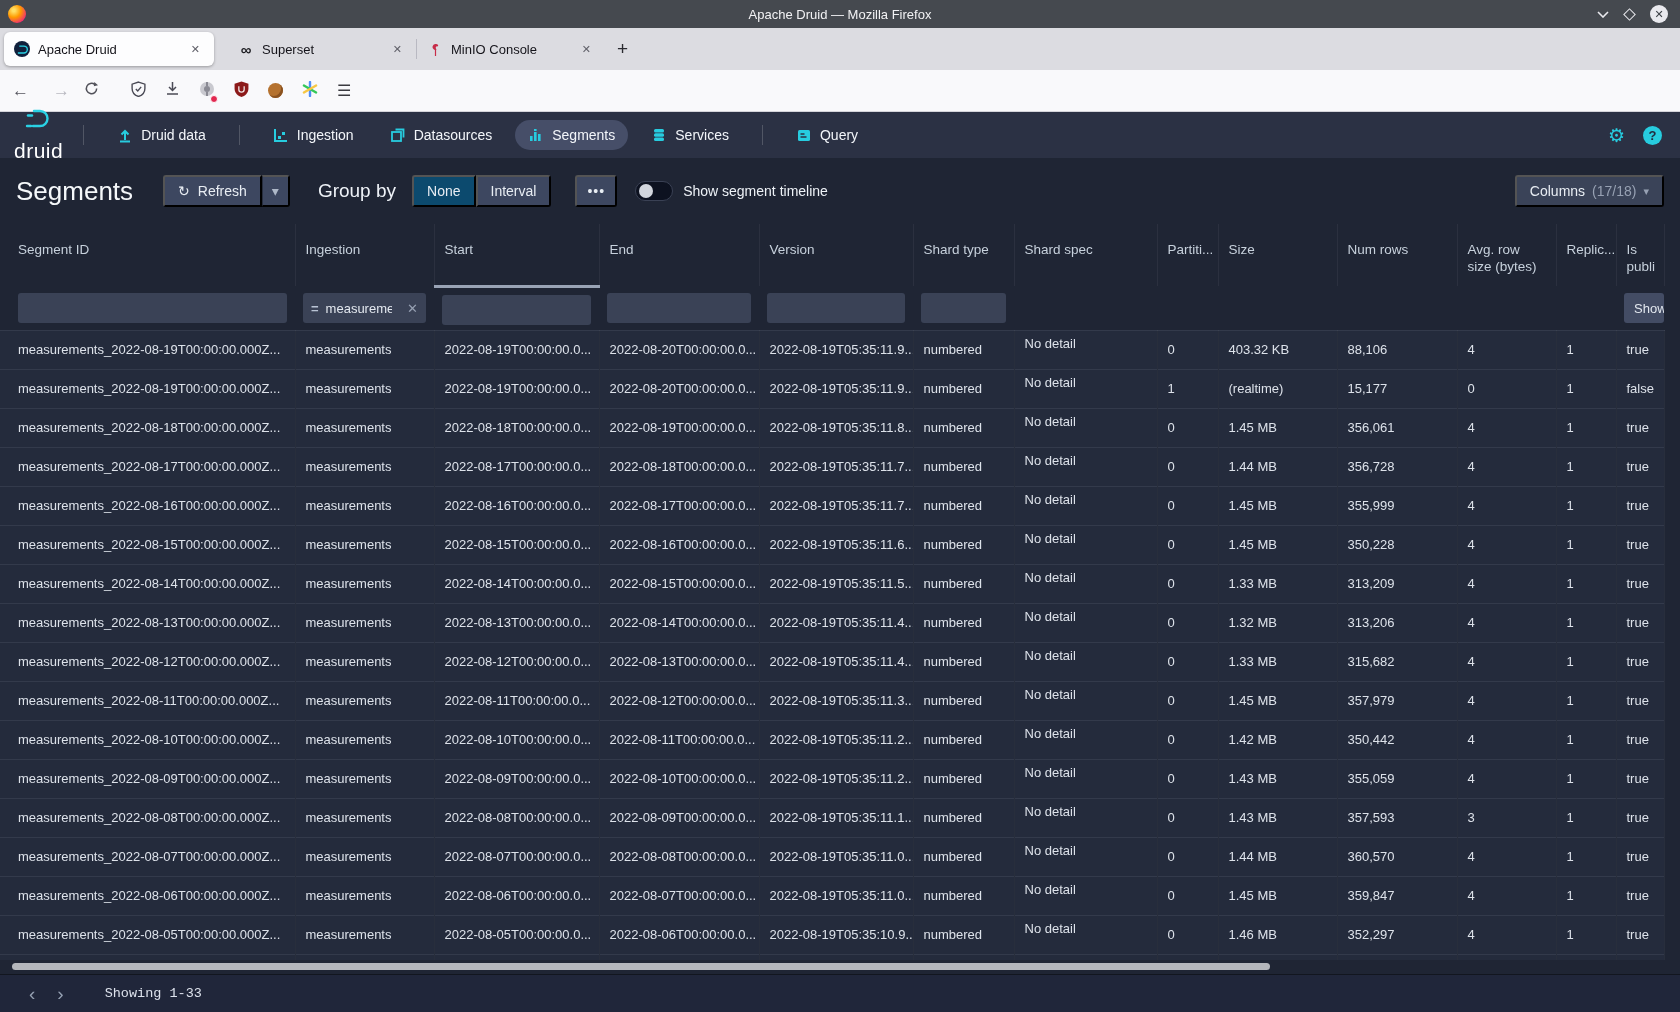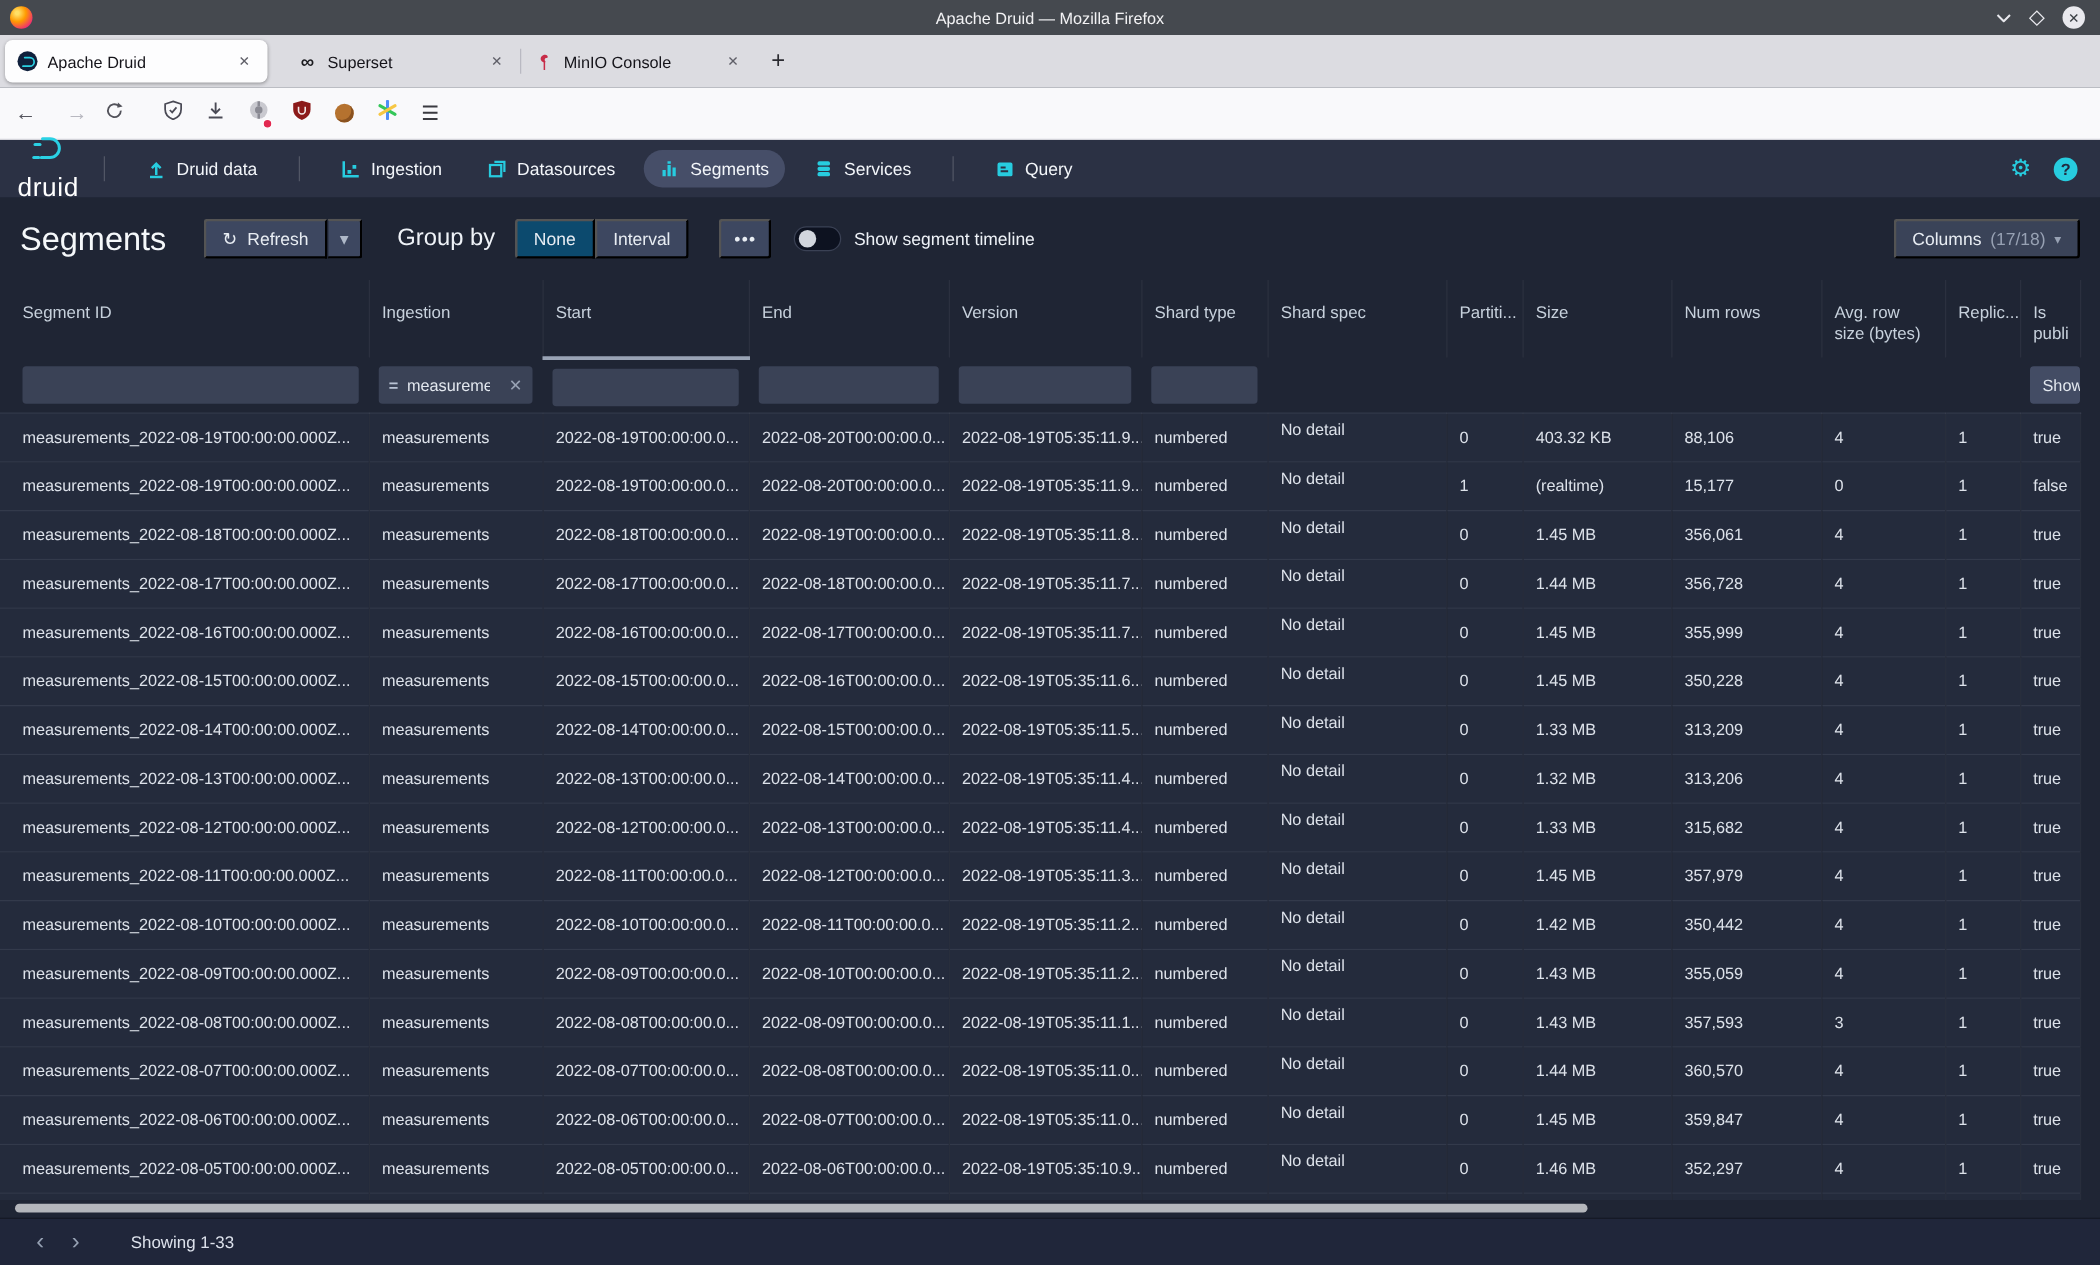--- a/index.html
+++ b/index.html
@@ -108,21 +108,21 @@
     white-space:nowrap; overflow:hidden; vertical-align:middle; }
   tbody td:first-child { padding-left:18px; }
   tbody td.shard-spec { vertical-align:top; padding-top:4px; line-height:17px; }
   
   .hscroll { height:14px; background:#1f2534; position:relative; }
   .hscroll .thumb { position:absolute; left:12px; top:3px; width:1258px; height:7px;
     border-radius:4px; background:#b4b6bb; }
   .footer { height:38px; background:#20263a; border-top:1px solid #12161f; display:flex;
     align-items:center; padding-left:18px; font-size:13.5px; color:#dde2ec; }
   .pg { color:#95a0b2; font-size:19px; padding:0 11px; }
-  .showing { margin-left:30px; }
+  .showing { margin-left:30px;font-family:Liberation Mono, monospace; }
 </style>
 </head>
 <body>
 
 <div class="screen">
 
   <div class="titlebar">
     <div class="ff-logo"></div>
     <div class="win-title">Apache Druid — Mozilla Firefox</div>
     <div class="win-controls">

